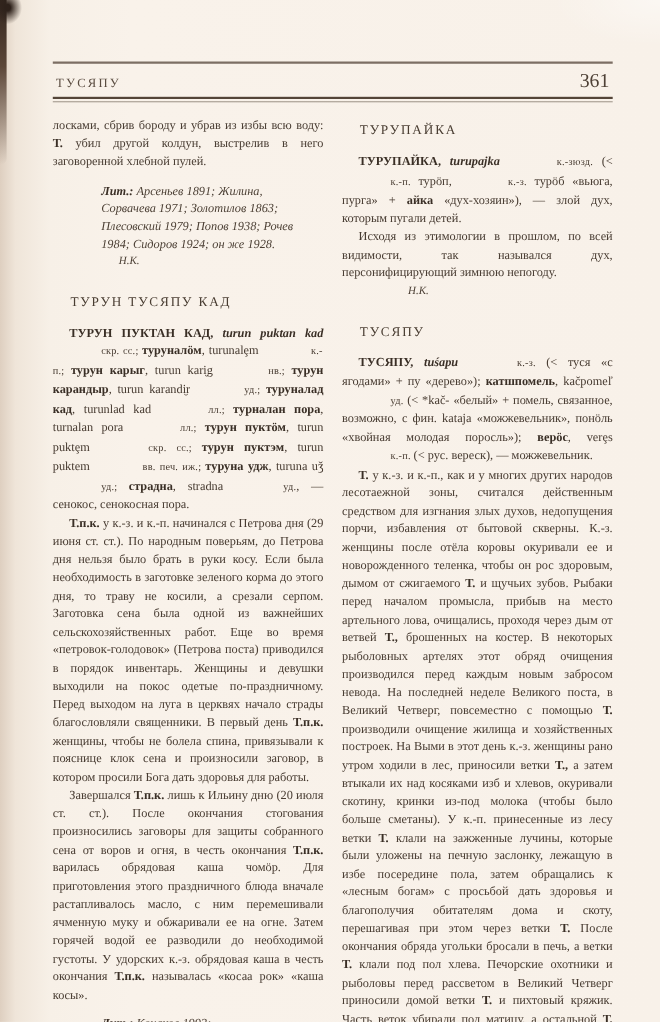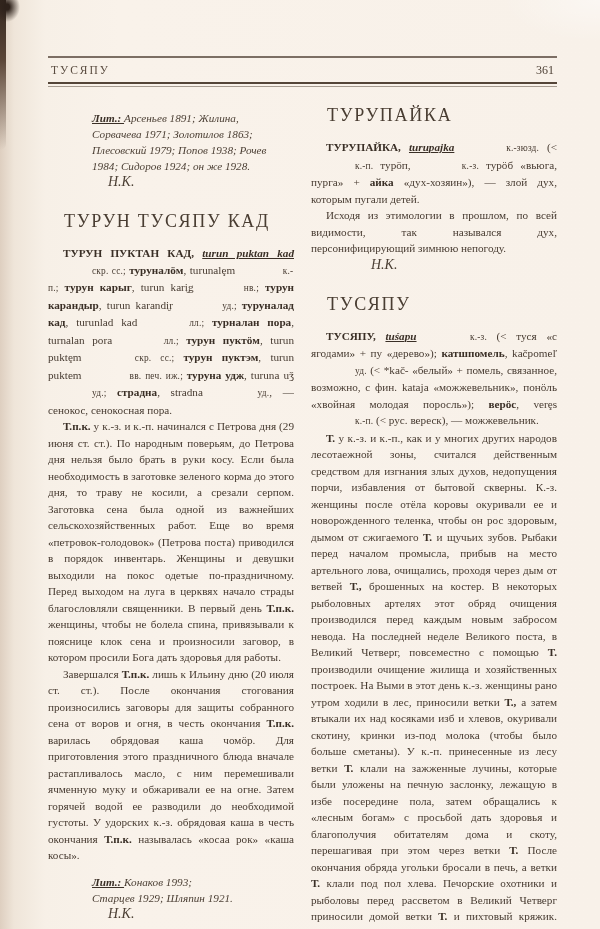--- a/index.html
+++ b/index.html
@@ -24,69 +24,70 @@
     position:absolute;left:-6px;top:-8px;width:26px;height:30px;
     background:radial-gradient(closest-side,#2e221b 20%,rgba(46,34,27,.55) 55%,rgba(46,34,27,0) 100%);
   }
   .header{margin:0 43px 0 48px;padding-top:56px;}
   .rule-top{border-top:2px solid rgba(92,78,66,.8);}
   .header-row{
     display:flex;justify-content:space-between;align-items:baseline;
     padding:5px 3px 4px 3px;
   }
   .running-title{font-size:11.5px;letter-spacing:2px;color:#5a4c40;}
-  .page-number{font-size:12px;color:#4e4136;}
+  .page-number{font-size:18px;color:#4e4136;}
   .rule-bottom{height:2px;border-top:2.5px solid #544538;border-bottom:1px solid rgba(84,69,56,.5);}
   .columns{
     display:flex;gap:17px;
     padding:13px 43px 0 48px;
     height:845px;overflow:hidden;
   }
   .col{flex:1 1 0;min-width:0;}
   .para{
     margin:0;font-size:11.2px;line-height:16.5px;
     text-align:justify;text-indent:15px;
     hyphens:auto;-webkit-hyphens:auto;
   }
   .para.noindent{text-indent:0;}
   .heading{
     margin:21px 0 13px 16px;
-    font-size:18px;letter-spacing:1.7px;color:#493d32;
+    font-size:12px;letter-spacing:1.7px;color:#493d32;
   }
   .col .heading:first-child{margin-top:5px;}
   .lit{
     margin:10px 0 0 44px;
     font-size:11.2px;line-height:16px;
     font-style:italic;white-space:pre-line;color:#4b3f34;
   }
-  .sig{margin:0 0 4px 60px;font-size:14px;line-height:16px;font-style:italic;color:#4b3f34;}
+  .sig{margin:0 0 4px 60px;font-size:10px;line-height:16px;font-style:italic;color:#4b3f34;}
   .rn{}
   .rb{font-weight:700;color:#3a2f26;}
   .ri{}
-  .rbi{font-weight:700;font-style:italic;color:#3a2f26;text-decoration:underline;}
+  .rbi{font-weight:700;font-style:italic;color:#3a2f26;}
   .ra{font-size:9.4px;letter-spacing:.2px;padding-left:44px;}
 </style>
 </head>
 <body>
 
 <div class="page">
   <div class="edge-streak"></div>
   <div class="corner-smudge"></div>
 
   <div class="header">
     <div class="rule-top"></div>
     <div class="header-row">
       <span class="running-title">ТУСЯПУ</span>
       <span class="page-number">361</span>
     </div>
     <div class="rule-bottom"></div>
   </div>
 
   <div class="columns">
     <div class="col">
+        <p class="para noindent" lang="ru"><span class="rn">лосками, сбрив бороду и убрав из избы всю воду: </span><span class="rb">Т.</span><span class="rn"> убил другой колдун, выстрелив в него заговоренной хлебной пулей.</span></p>
         <div class="lit" lang="ru"><span class="rbi">Лит.: </span><span class="ri">Арсеньев 1891; Жилина,
 Сорвачева 1971; Золотилов 1863;
 Плесовский 1979; Попов 1938; Рочев
 1984; Сидоров 1924; он же 1928.</span></div>
         <div class="sig" lang="ru"><span class="ri">Н.К.</span></div>
         <div class="heading" lang="ru"><span class="rn">ТУРУН ТУСЯПУ КАД</span></div>
         <p class="para" lang="ru"><span class="rb">ТУРУН ПУКТАН КАД, </span><span class="rbi">turun puktan kad</span><span class="ra"> скр. сс.; </span><span class="rb">туруналöм</span><span class="ri">, turunalȩm </span><span class="ra">к.-п.; </span><span class="rb">турун карыг</span><span class="ri">, turun kari̮g </span><span class="ra">нв.; </span><span class="rb">турун карандыр</span><span class="ri">, turun karandi̮r </span><span class="ra">уд.; </span><span class="rb">туруналад кад</span><span class="ri">, turunlad kad </span><span class="ra">лл.; </span><span class="rb">турналан пора</span><span class="ri">, turnalan pora </span><span class="ra">лл.; </span><span class="rb">турун пуктöм</span><span class="ri">, turun puktȩm </span><span class="ra">скр. сс.; </span><span class="rb">турун пуктэм</span><span class="ri">, turun puktem </span><span class="ra">вв. печ. иж.; </span><span class="rb">туруна удж</span><span class="ri">, turuna uǯ </span><span class="ra">уд.; </span><span class="rb">страдна</span><span class="ri">, stradna </span><span class="ra">уд.</span><span class="rn">, — сенокос, сенокосная пора.</span></p>
         <p class="para" lang="ru"><span class="rb">Т.п.к.</span><span class="rn"> у к.-з. и к.-п. начинался с Петрова дня (29 июня ст. ст.). По народным поверьям, до Петрова дня нельзя было брать в руки косу. Если была необходимость в заготовке зеленого корма до этого дня, то траву не косили, а срезали серпом. Заготовка сена была одной из важнейших сельскохозяйственных работ. Еще во время «петровок-голодовок» (Петрова поста) приводился в порядок инвентарь. Женщины и девушки выходили на покос одетые по-праздничному. Перед выходом на луга в церквях начало страды благословляли священники. В первый день </span><span class="rb">Т.п.к.</span><span class="rn"> женщины, чтобы не болела спина, привязывали к пояснице клок сена и произносили заговор, в котором просили Бога дать здоровья для работы.</span></p>
         <p class="para" lang="ru"><span class="rn">Завершался </span><span class="rb">Т.п.к.</span><span class="rn"> лишь к Ильину дню (20 июля ст. ст.). После окончания стогования произносились заговоры для защиты собранного сена от воров и огня, в честь окончания </span><span class="rb">Т.п.к.</span><span class="rn"> варилась обрядовая каша </span><span class="ri">чомöр</span><span class="rn">. Для приготовления этого праздничного блюда вначале растапливалось масло, с ним перемешивали ячменную муку и обжаривали ее на огне. Затем горячей водой ее разводили до необходимой густоты. У удорских к.-з. обрядовая каша в честь окончания </span><span class="rb">Т.п.к.</span><span class="rn"> называлась «</span><span class="ri">косаа рок</span><span class="rn">» «каша косы».</span></p>
         <div class="lit" lang="ru"><span class="rbi">Лит.: </span><span class="ri">Конаков 1993;

